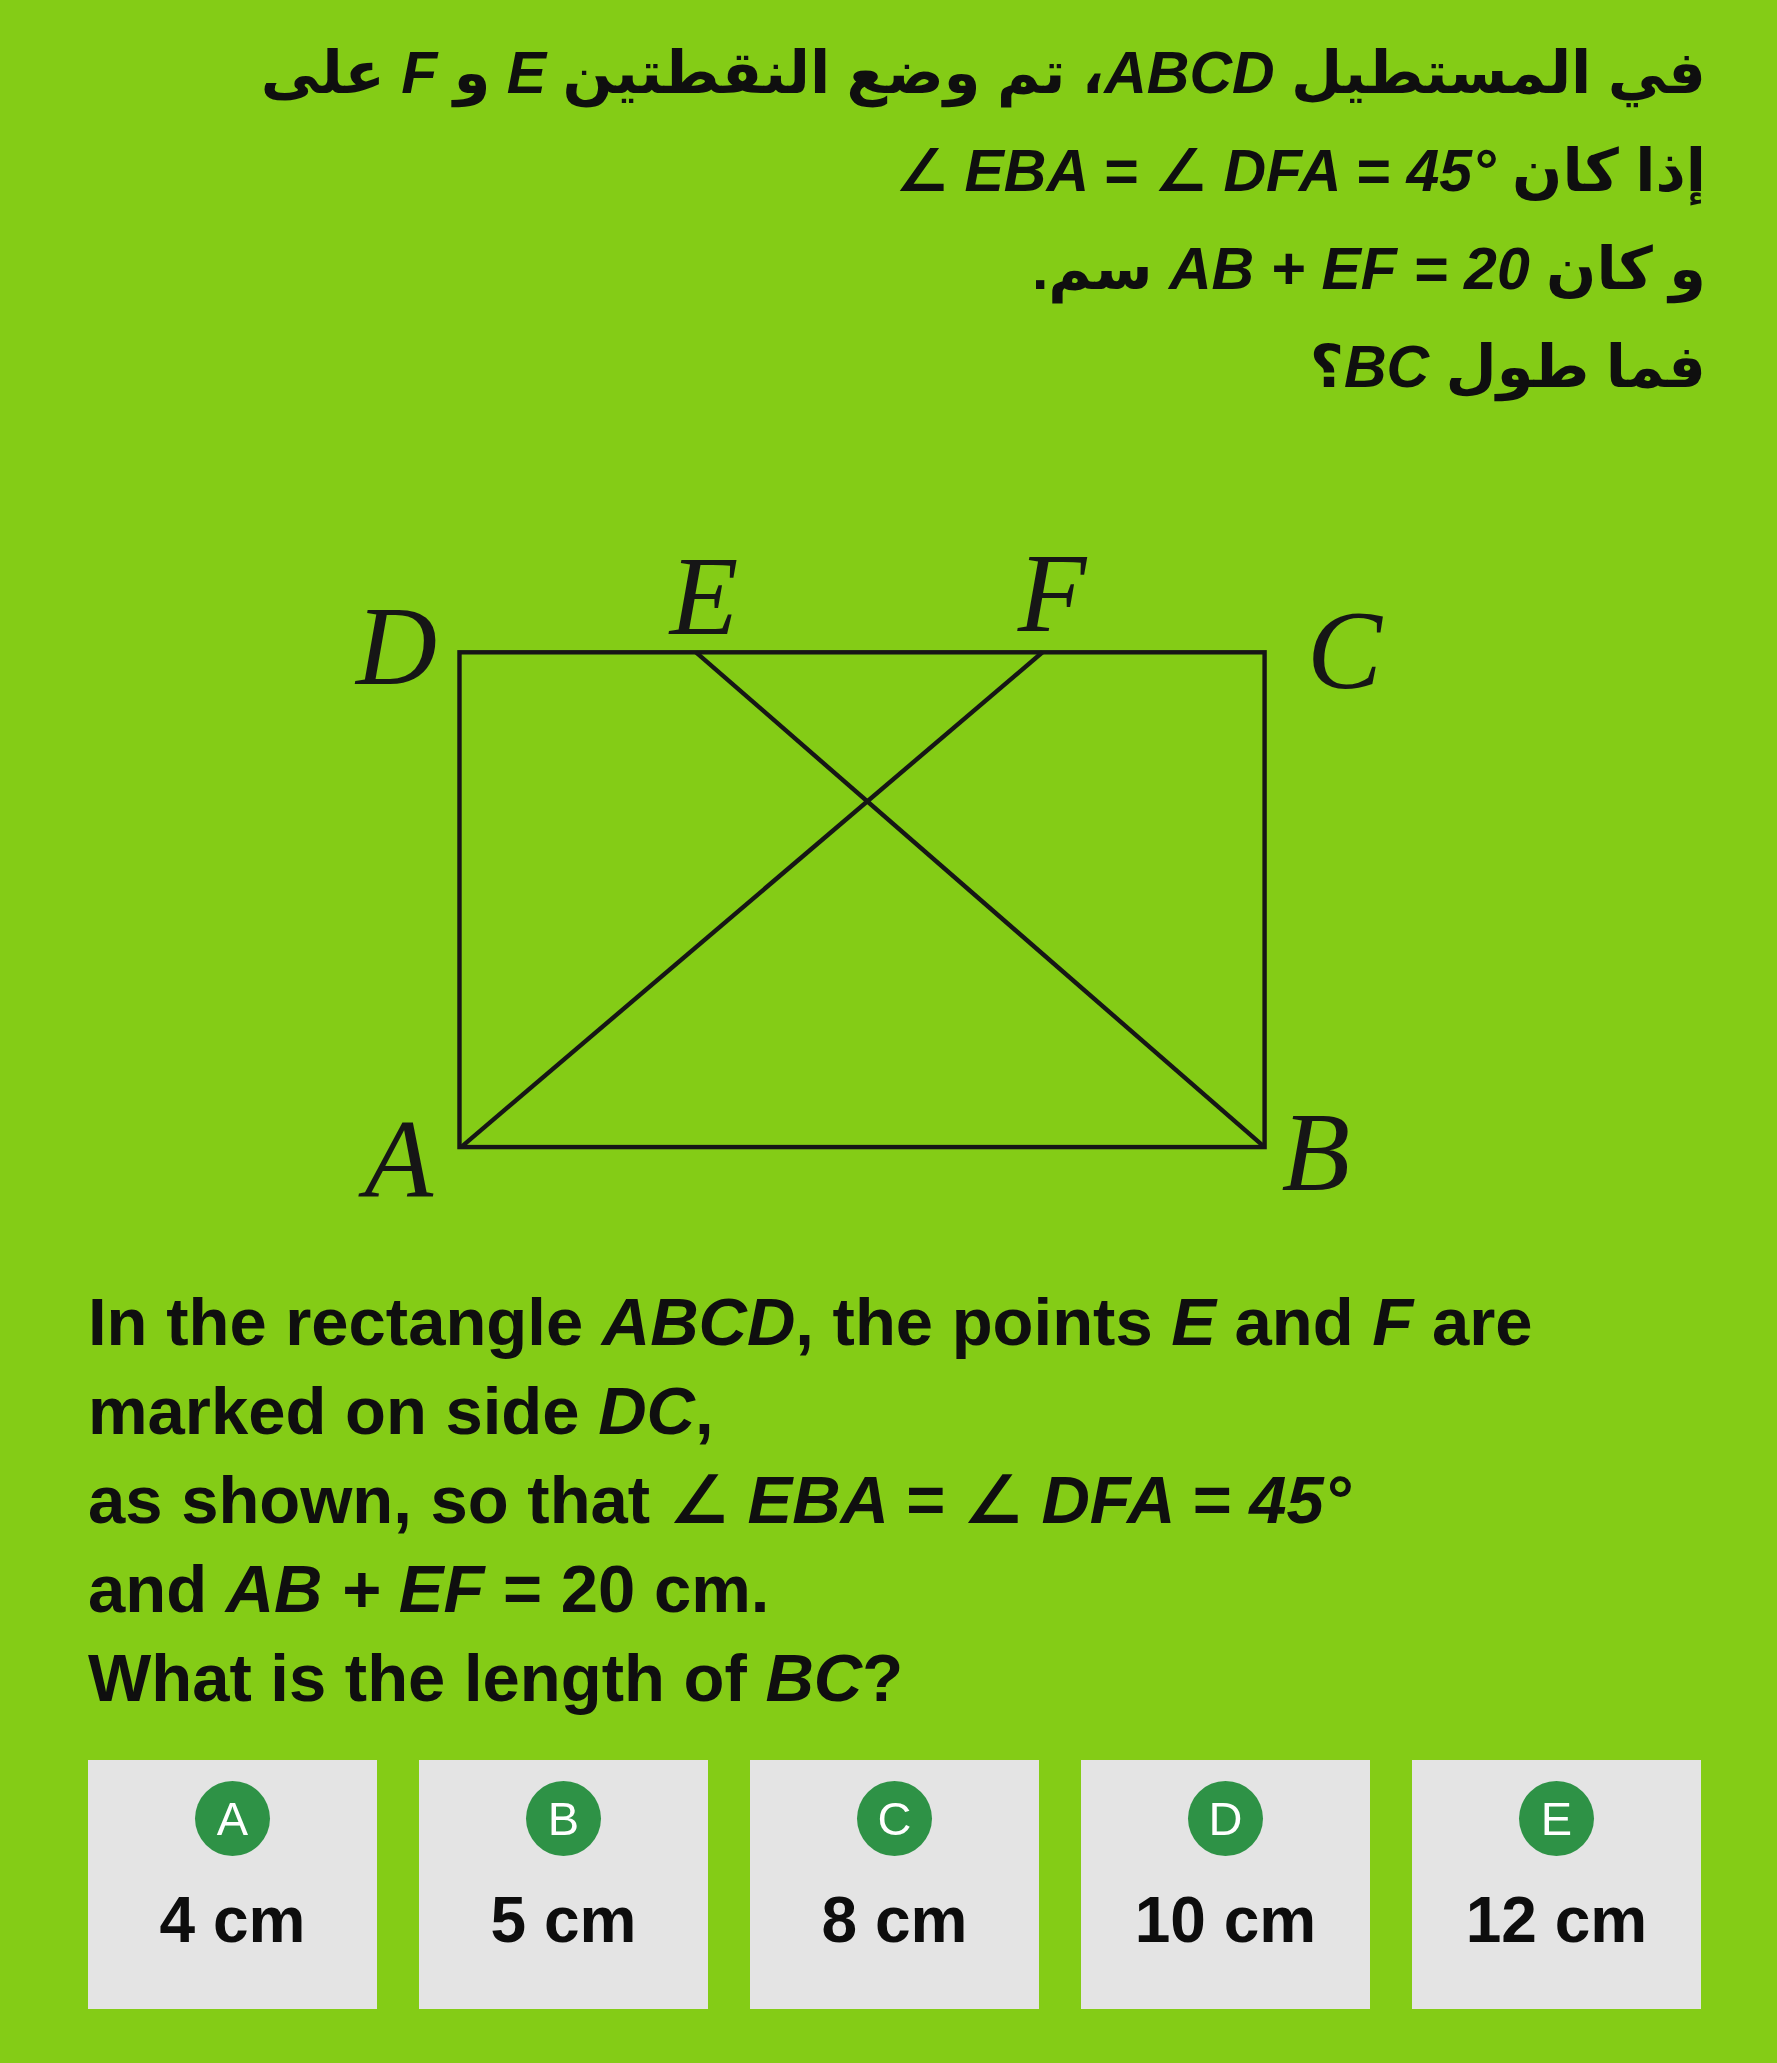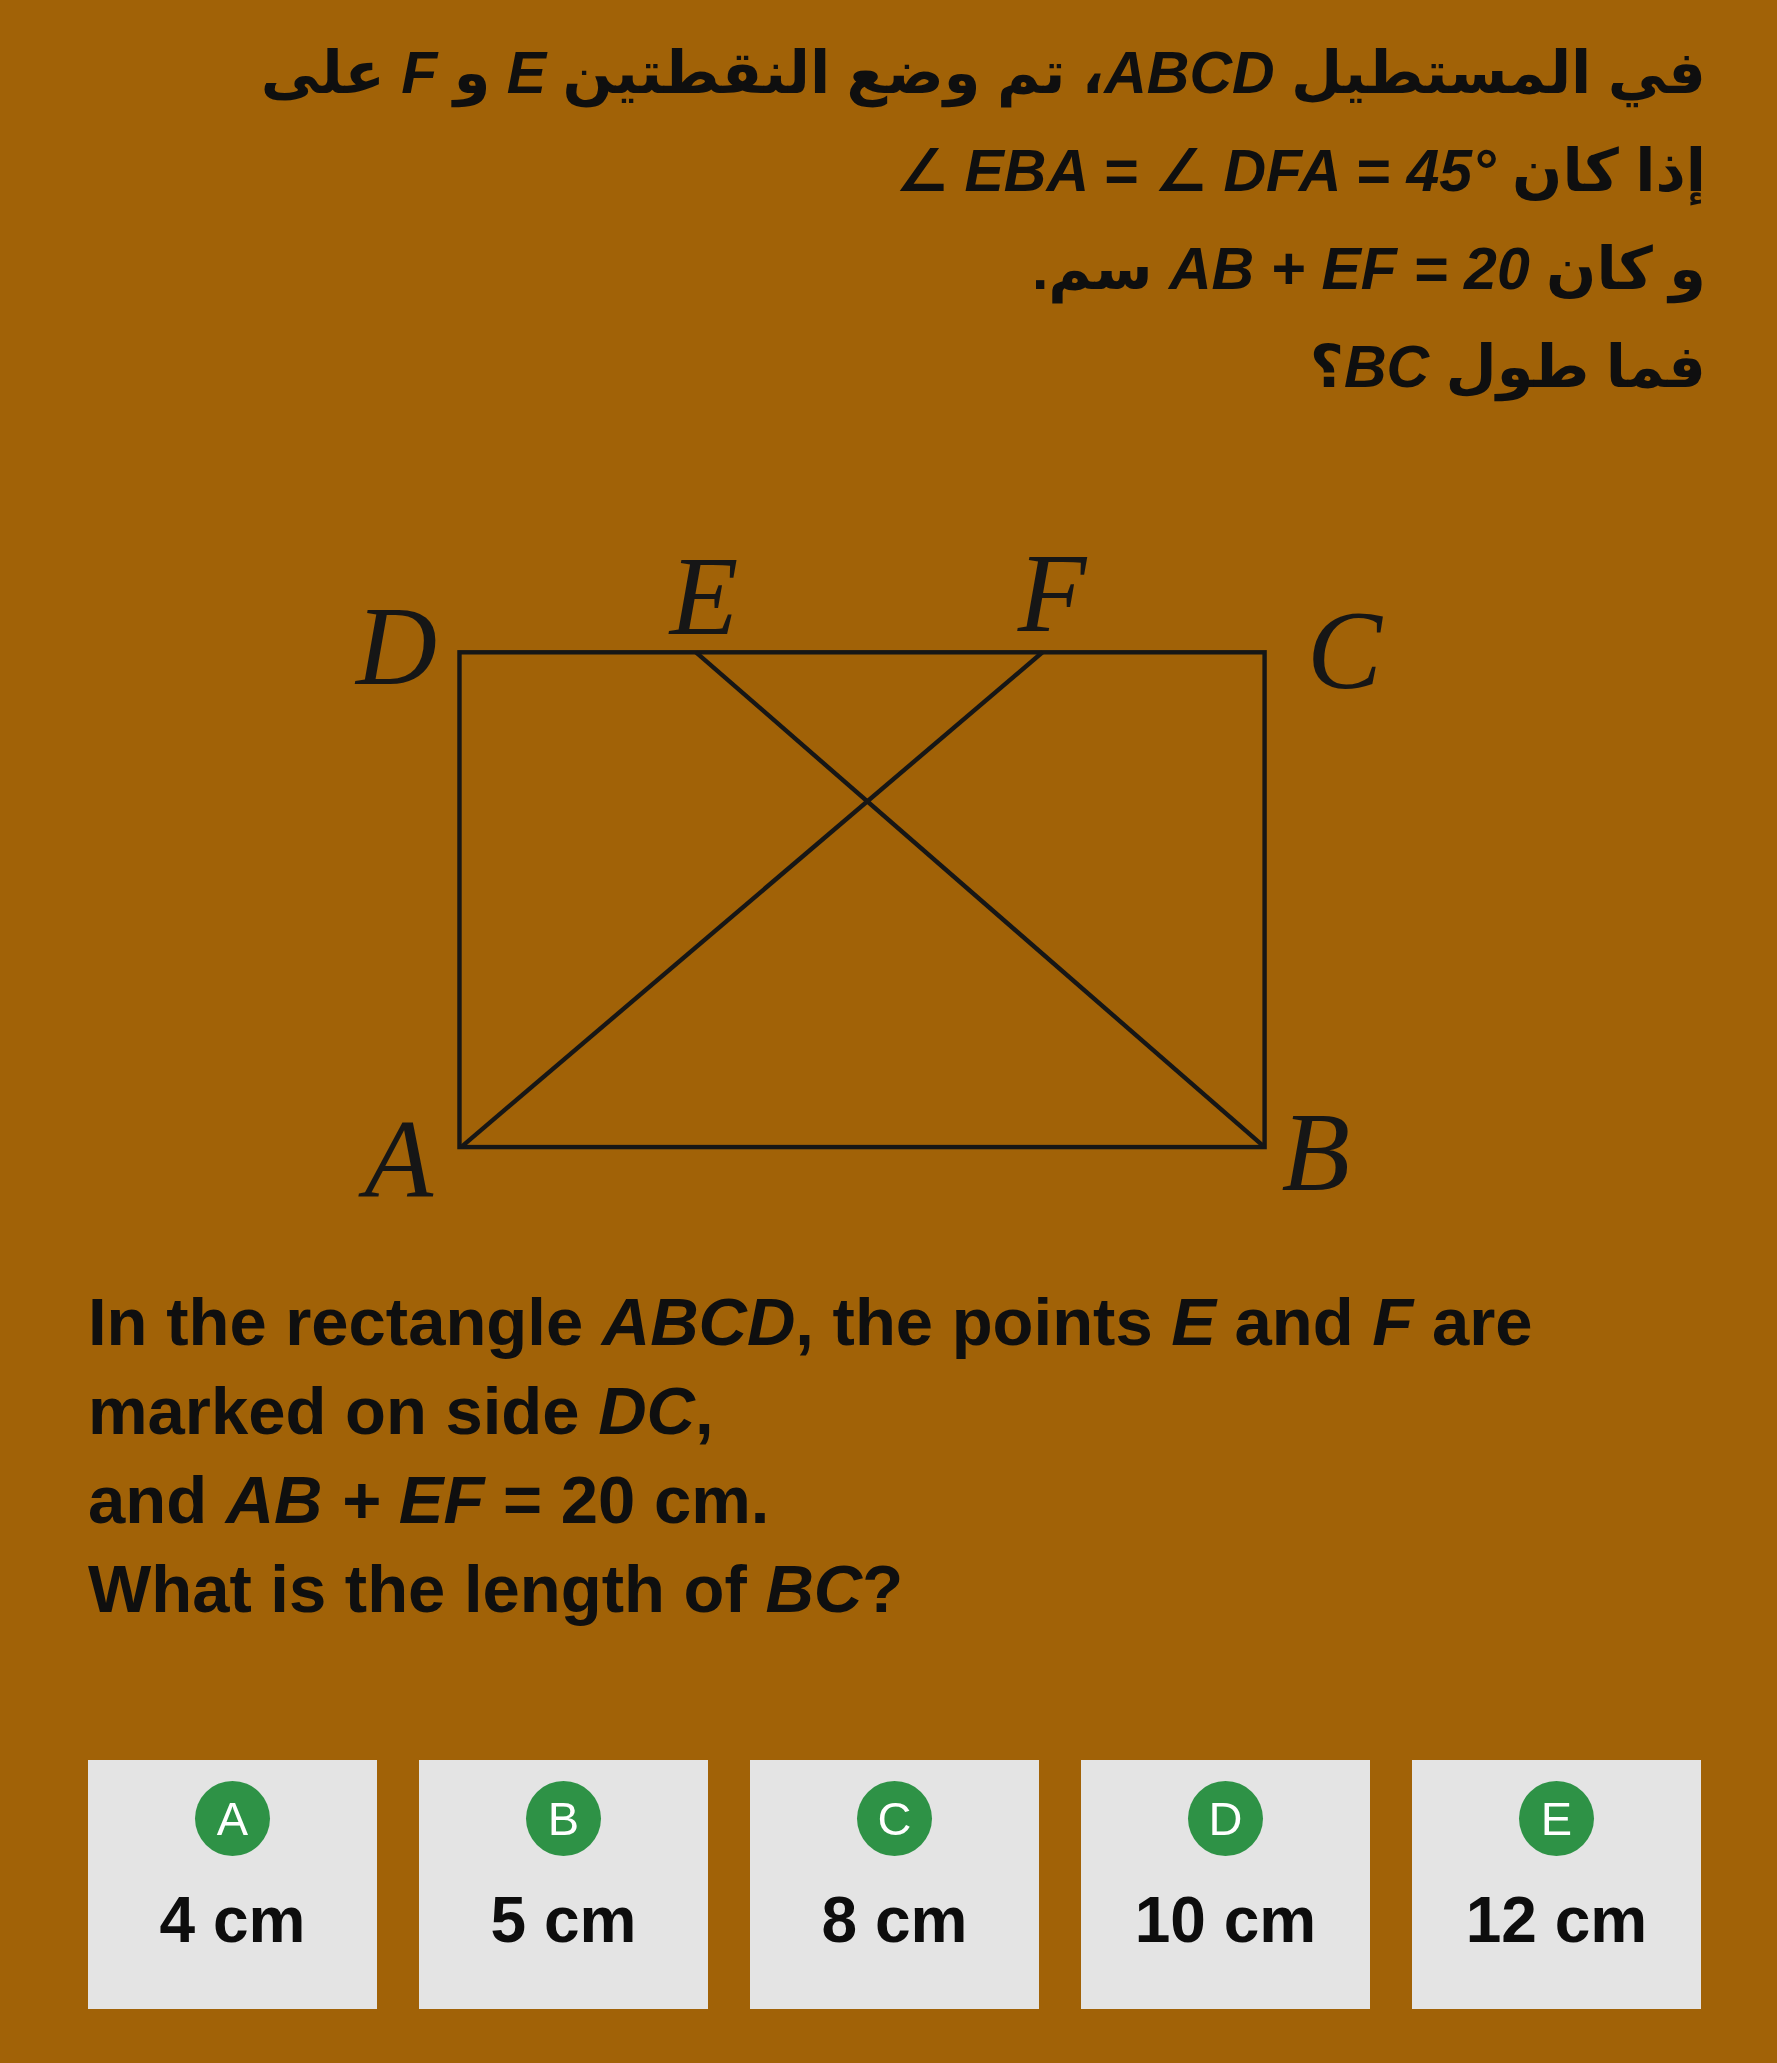--- a/index.html
+++ b/index.html
@@ -1,16 +1,16 @@
 <!DOCTYPE html>
 <html style="font-size:13px"><head>
 <meta charset="utf-8">
 <style>
   html,body{margin:0;padding:0;background:#fff;}
-  .page{position:relative;width:1777px;height:2064px;background:#a16207;overflow:hidden;
+  .page{position:relative;width:1777px;height:2064px;background:#84cc16;overflow:hidden;
         font-family:"Liberation Sans","DejaVu Sans",sans-serif;color:#0f0f0f;}
 
   
   .arabic{position:absolute;top:24px;right:71px;left:48px;direction:rtl;text-align:right;
           font-weight:700;font-size:59px;line-height:98px;letter-spacing:0;}
   .arabic .lat{font-style:italic;direction:ltr;unicode-bidi:isolate;}
 
   
   .english{position:absolute;left:88px;top:1277px;right:32px;text-align:left;
            font-weight:700;font-size:67px;line-height:89px;}
@@ -50,20 +50,21 @@
     <text class="vlabel" x="878" y="790" text-anchor="middle">E</text>
     <text class="vlabel" x="1312" y="786" text-anchor="middle">F</text>
     <text class="vlabel" x="1630" y="858" text-anchor="start">C</text>
     <text class="vlabel" x="540" y="1492" text-anchor="end">A</text>
     <text class="vlabel" x="1598" y="1483" text-anchor="start">B</text>
   </svg>
 
   <div class="english">
       <div><span class="txt">In the rectangle </span><span class="lat">ABCD</span><span class="txt">, the points </span><span class="lat">E</span><span class="txt"> and </span><span class="lat">F</span><span class="txt"> are</span></div>
       <div><span class="txt">marked on side </span><span class="lat">DC</span><span class="txt">,</span></div>
+      <div><span class="txt">as shown, so that </span><span class="lat">∠ EBA = ∠ DFA = 45°</span></div>
       <div><span class="txt">and  </span><span class="lat">AB + EF</span><span class="txt"> = 20 cm.</span></div>
       <div><span class="txt">What is the length of </span><span class="lat">BC</span><span class="txt">?</span></div>
     </div>
 
   <div class="options">
       <div class="opt">
       <div class="bubble">
         <span class="letter">A</span>
       </div>
       <div class="val">4 cm</div>

